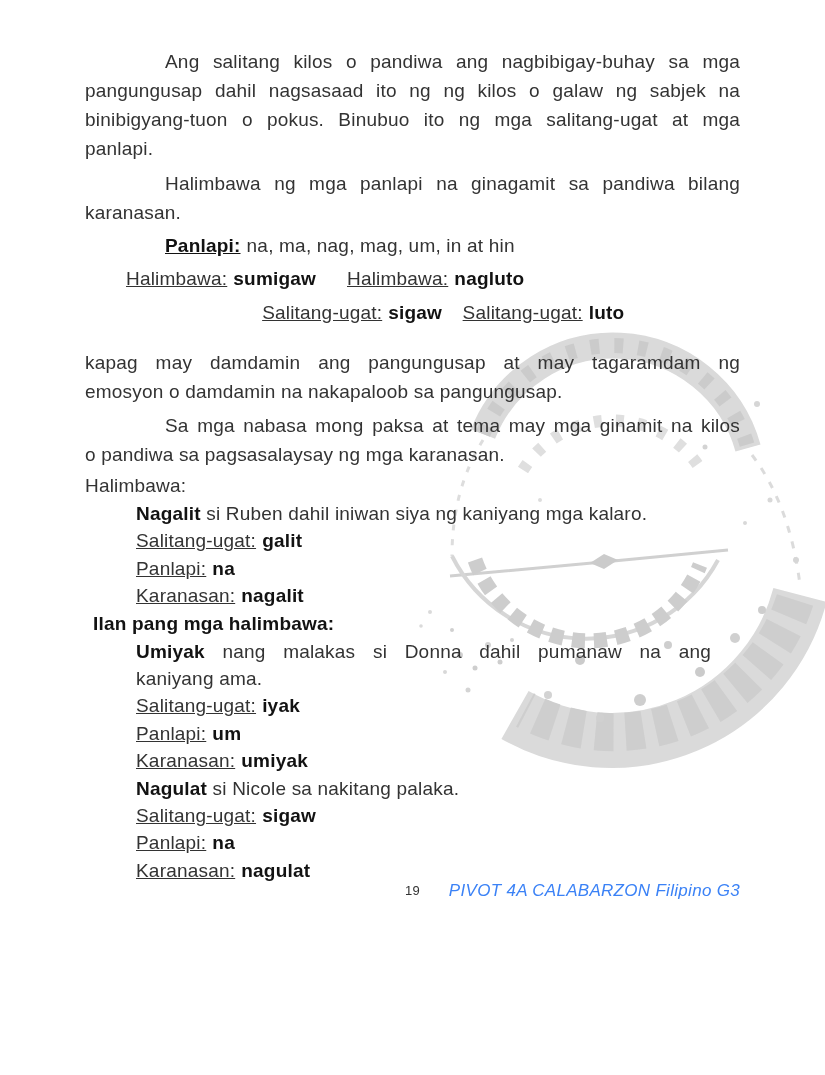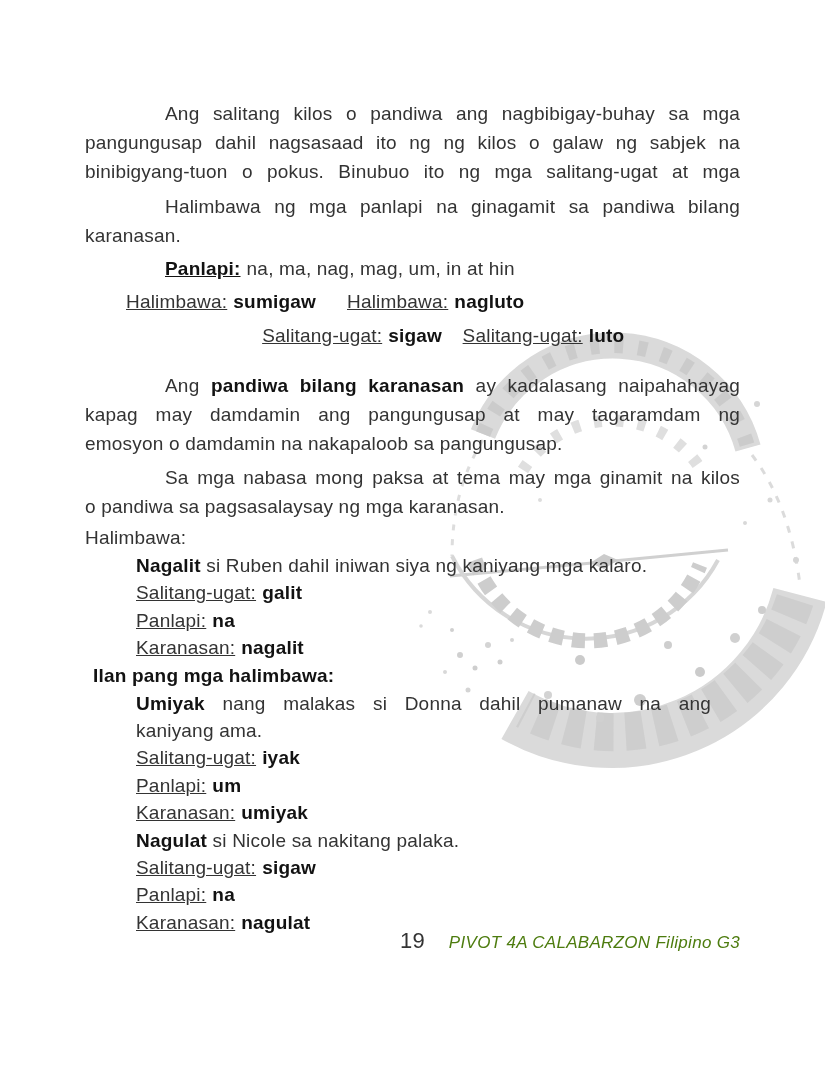--- a/index.html
+++ b/index.html
@@ -1,38 +1,38 @@
 <!DOCTYPE html>
 <html><head>
 <meta charset="utf-8">
 <style>
   html,body{margin:0;padding:0;background:#ffffff;}
   .page{
     position:relative;width:825px;height:1075px;background:#ffffff;overflow:hidden;
     font-family:"Liberation Sans",sans-serif;color:#333333;font-size:19px;letter-spacing:0.2px;
   }
   .watermark{position:absolute;left:0;top:0;width:825px;height:1075px;z-index:0;}
-  .content{position:relative;z-index:1;width:655px;margin-left:85px;padding-top:99px;}
+  .content{position:relative;z-index:1;width:655px;margin-left:85px;padding-top:47px;}
   .para .line{line-height:29px;}
   .jl{text-align:justify;text-align-last:justify;}
   .ind{text-indent:80px;}
   .b{font-weight:bold;color:#121212;}
   .mt9{margin-top:6px;} .mt21{margin-top:21px;} .mt5{margin-top:5px;}
   .kv{margin-left:80px;margin-top:4px;line-height:29px;}
   .pair-row{margin-left:41px;margin-top:4px;line-height:29px;}
   .pair-row.second{margin-top:5px;text-align:center;}
   .cellL{display:inline-block;width:221px;}
   .lbl{margin-right:0.32em;text-decoration:underline;}
   .heading{line-height:28px;margin-top:3px;}
   .heading2{font-weight:bold;color:#121212;line-height:28px;margin-left:8px;}
   .exline{margin-left:51px;line-height:27.4px;}
   .jw{width:575px;}
   .footer{position:relative;margin-top:-6px;text-align:center;line-height:22px;}
-  .pnum{font-size:22px;color:#333;}
-  .src{position:absolute;right:0;top:2px;font-style:italic;font-size:17px;letter-spacing:0.3px;color:#4d7c0f;}
+  .pnum{font-size:13px;color:#333;}
+  .src{position:absolute;right:0;top:2px;font-style:italic;font-size:17px;letter-spacing:0.3px;color:#3b82f6;}
 </style>
 </head>
 <body>
 
 <div class="page">
 
   <svg class="watermark" viewBox="0 0 825 1075" aria-hidden="true">
     <g opacity="0.9">
 
       <path d="M 483 434 A 140 140 0 0 1 748 448" fill="none" stroke="#d6d6d6" stroke-width="26"></path>
@@ -78,35 +78,35 @@
         <circle cx="762" cy="610" r="4" fill="#c9c9c9"></circle>
     </g>
   </svg>
 
   <div class="content">
 
     <div class="para">
       <div class="line jl ind">Ang salitang kilos o pandiwa ang nagbibigay-buhay sa mga</div>
       <div class="line jl">pangungusap dahil nagsasaad ito ng ng kilos o galaw ng sabjek na</div>
       <div class="line jl">binibigyang-tuon o pokus. Binubuo ito ng mga salitang-ugat at mga</div>
+      <div class="line">panlapi.</div>
     </div>
 
     <div class="para mt9">
       <div class="line jl ind">Halimbawa ng mga panlapi na ginagamit sa pandiwa bilang</div>
       <div class="line">karanasan.</div>
     </div>
 
     <div class="kv"><span class="b lbl">Panlapi:</span><span>na, ma, nag, mag, um, in at hin</span></div>
 
     <div class="pair-row"><span class="cellL"><span class="lbl">Halimbawa:</span><span class="b">sumigaw</span></span><span><span class="lbl">Halimbawa:</span><span class="b">nagluto</span></span></div>
 
     <div class="pair-row second"><span class="cellL"><span class="lbl">Salitang-ugat:</span><span class="b">sigaw</span></span><span><span class="lbl">Salitang-ugat:</span><span class="b">luto</span></span></div>
 
     <div class="para mt21">
-      <div class="line jl ind"><span>Ang </span><span class="b">pandiwa bilang karanasan</span><span> ay kadalasang naipahahayag</span></div>
       <div class="line jl">kapag may damdamin ang pangungusap at may tagaramdam ng</div>
       <div class="line">emosyon o damdamin na nakapaloob sa pangungusap.</div>
     </div>
 
     <div class="para mt5">
       <div class="line jl ind">Sa mga nabasa mong paksa at tema may mga ginamit na kilos</div>
       <div class="line">o pandiwa sa pagsasalaysay ng mga karanasan.</div>
     </div>
 
     <div class="heading">Halimbawa:</div>

